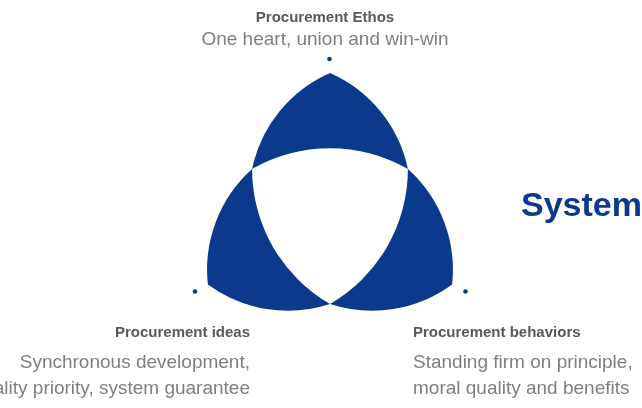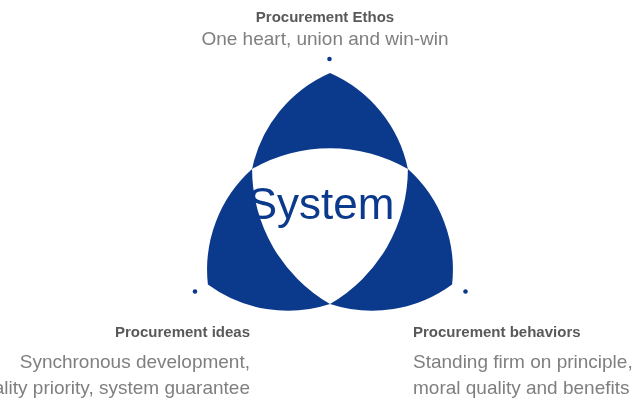--- a/index.html
+++ b/index.html
@@ -45,24 +45,24 @@
   }
   .node-bottom-right {
     position: absolute;
     left: 413px; top: 322px;
     width: 240px;
     text-align: left;
   }
   .center-label {
     position: absolute;
     left: 0; right: 0; top: 187px;
-    text-align: center;
-    font-size: 44px;
+    text-align: right;
+    font-size: 34px;
     line-height: 34px;
-    font-weight: normal;
+    font-weight: bold;
     color: #0b3a8c;
   }
 </style>
 </head>
 <body>
 
 <div class="stage">
 
   <svg class="diagram-svg" viewBox="0 0 642 408" xmlns="http://www.w3.org/2000/svg">
     <path class="trefoil" fill-rule="evenodd" d="M330 73

